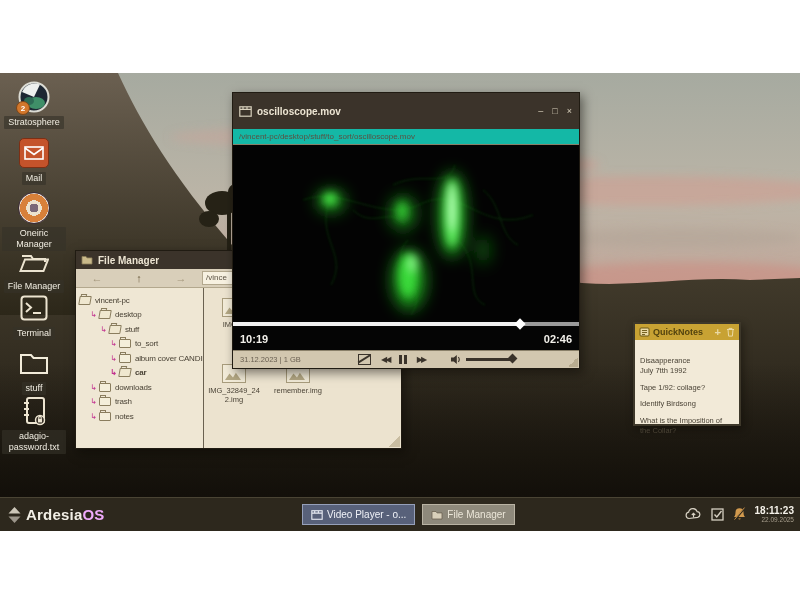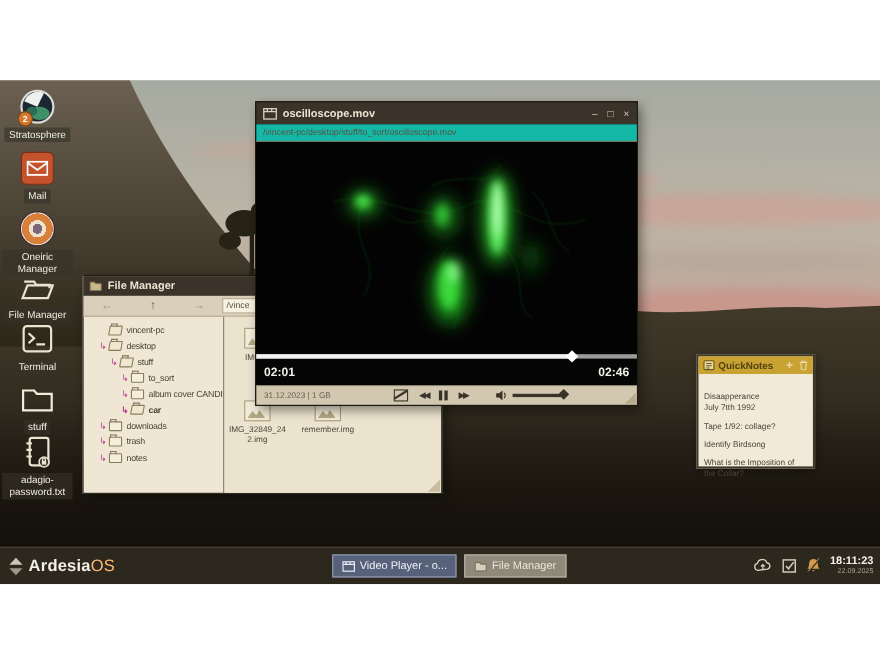--- a/index.html
+++ b/index.html
@@ -28,36 +28,36 @@
   #fm .tbar{height:18px;}
   #fm-toolbar{height:18px;background:#d9cfba;border-bottom:1px solid #b3a88e;display:flex;align-items:center;gap:0;}
   .navbtn{width:42px;text-align:center;font-size:11px;color:#a2957a;line-height:18px;}
   .navbtn.up{color:#6b5c3d;}
   #fm-path{flex:1;height:12px;background:#f7f1e1;border:1px solid #b3a88e;margin-right:4px;font-size:8px;color:#5a5142;
            line-height:12px;padding:0 3px;white-space:nowrap;overflow:hidden;}
   #fm-body{flex:1;display:flex;min-height:0;position:relative;}
   #fm-tree{width:127px;border-right:1px solid #6a6150;padding-top:5px;overflow:hidden;}
   .trow{display:flex;align-items:center;height:14.5px;white-space:nowrap;font-size:8px;color:#4a4336;letter-spacing:-.2px;}
   .texp{color:#c2308e;font-size:8px;width:9px;text-align:center;flex:none;}
-  .tind0{padding-left:22px;} .tind1{padding-left:13px;} .tind2{padding-left:23px;} .tind3{padding-left:33px;}
+  .tind0{padding-left:2px;} .tind1{padding-left:13px;} .tind2{padding-left:23px;} .tind3{padding-left:33px;}
   .fo{width:10px;height:7px;border:1px solid #8a7d5e;border-radius:1px;position:relative;flex:none;margin:0 4px 0 1px;background:#f4eeda;}
   .fo::before{content:"";position:absolute;top:-3px;left:0;width:4px;height:2px;border:1px solid #8a7d5e;border-bottom:none;}
   .fo.open{transform:skewX(-10deg);background:#efe7cf;}
   .bold{font-weight:bold;}
   #fm-files{flex:1;position:relative;background:#ece3cf;}
   .fitem{position:absolute;width:56px;display:flex;flex-direction:column;align-items:center;}
   .thumb{width:22px;height:17px;border:1px solid #a89c7c;background:#f2ebd8;position:relative;overflow:hidden;}
   .thumb::after{content:"";position:absolute;left:2px;bottom:2px;width:16px;height:8px;
       background:#b4a884;clip-path:polygon(0 100%,28% 20%,50% 70%,68% 10%,100% 100%);}
   .fname{margin-top:3px;font-size:7.5px;color:#4a4336;text-align:center;line-height:1.25;word-break:break-all;width:54px;}
   #fm-resize{position:absolute;right:1px;bottom:1px;width:11px;height:11px;
       background:linear-gradient(135deg,transparent 50%,#c9bda1 50%);}
   
   #vp{left:232px;top:19px;width:346px;height:275px;background:#0a0a0a;z-index:4;display:flex;flex-direction:column;}
-  #vp .tbar{height:20px;}
+  #vp .tbar{height:36px;}
   #vp-path{height:15px;background:#14b8a6;border-bottom:1px solid #8a8069;font-size:8px;color:#5a5142;
            line-height:15px;padding:0 6px;white-space:nowrap;overflow:hidden;}
   #vp-video{flex:1;background:#040404;position:relative;overflow:hidden;}
   #vp-progress{height:8px;background:#060606;position:relative;display:flex;align-items:center;}
   .ptrack{position:absolute;left:0;right:0;top:2px;height:4px;background:#9b9b9b;}
   .pfill{position:absolute;left:0;top:2px;height:4px;background:#f2f2f2;}
   .pthumb{position:absolute;top:0px;width:8px;height:8px;background:#ffffff;transform:rotate(45deg);margin-left:-4px;}
   #vp-times{height:22px;background:#050505;display:flex;align-items:center;justify-content:space-between;
             color:#f2f0ea;font-size:11px;font-weight:bold;padding:0 7px;}
   #vp-controls{height:17px;background:#d2c7af;display:flex;align-items:center;position:relative;border-top:1px solid #8a8069;}
@@ -78,21 +78,21 @@
   #qn-head{height:16px;background:#c8a233;display:flex;align-items:center;padding:0 4px;}
   #qn-title{flex:1;font-size:9px;font-weight:bold;color:#53430f;margin-left:3px;}
   #qn-add{font-size:11px;color:#ead9a4;font-weight:bold;margin-right:5px;line-height:1;}
   #qn-body{padding:16px 5px;}
   .note{font-size:7.5px;color:#4a4336;line-height:1.3;margin-bottom:7px;white-space:pre-line;}
   
   #taskbar{position:absolute;left:0;bottom:0;width:800px;height:33px;background:#2d281d;z-index:9;
            display:flex;align-items:center;border-top:1px solid #4a4434;}
   #brand{display:flex;align-items:center;margin-left:8px;gap:5px;}
   #brand-name{font-size:15px;color:#f2efe6;font-weight:bold;letter-spacing:.2px;}
-  #brand-name .light{font-weight:normal;color:#fdba74;}
+  #brand-name .light{font-weight:bold;color:#f0abfc;}
   #tasks{position:absolute;left:302px;display:flex;gap:7px;}
   .taskbtn{height:19px;display:flex;align-items:center;gap:4px;padding:0 8px;font-size:10px;}
   .taskbtn.active{background:#58617a;border:1px solid #96a0ba;color:#f0f2f8;}
   .taskbtn.inactive{background:#8e897b;border:1px solid #b9b3a3;color:#ebe6d8;}
   #tray{position:absolute;right:6px;display:flex;align-items:center;gap:9px;}
   #clock{text-align:right;line-height:1.1;}
   #clock .t{font-size:10px;font-weight:bold;color:#f5f2ea;}
   #clock .d{font-size:6.5px;color:#a89f8e;}
   svg{display:block;}
 </style>
@@ -353,21 +353,21 @@
           <ellipse cx="180" cy="118" rx="5" ry="9" fill="#9cff9c" opacity=".7"></ellipse>
         </g>
       </svg>
     </div>
     <div id="vp-progress">
       <div class="ptrack"></div>
       <div class="pfill" style="width: 83%;"></div>
       <div class="pthumb" style="left: 83%;"></div>
     </div>
     <div id="vp-times">
-      <span>02:01</span>
+      <span>10:19</span>
       <span>02:46</span>
     </div>
     <div id="vp-controls">
       <span id="vp-meta">31.12.2023 | 1 GB</span>
       <div class="ctr-icons">
         <span class="noloop"></span>
         <span class="tricon">◀◀</span>
         <span class="pause">
             <i></i>
             <i></i>

